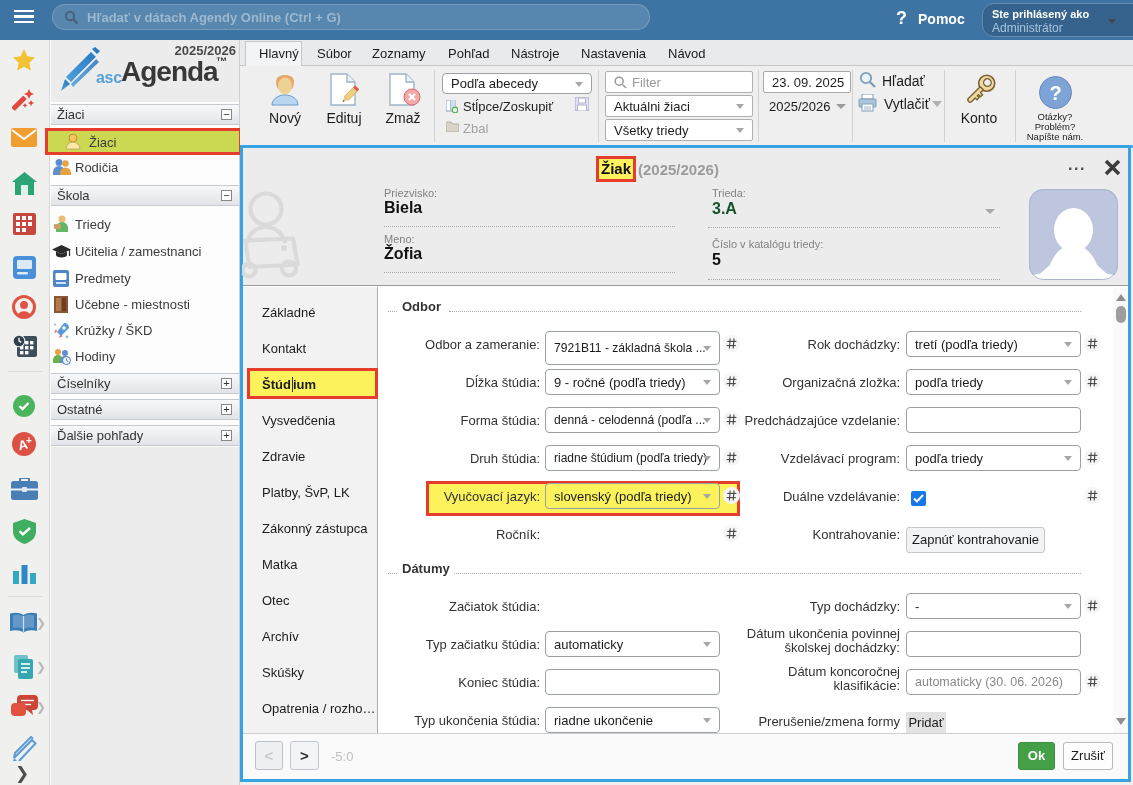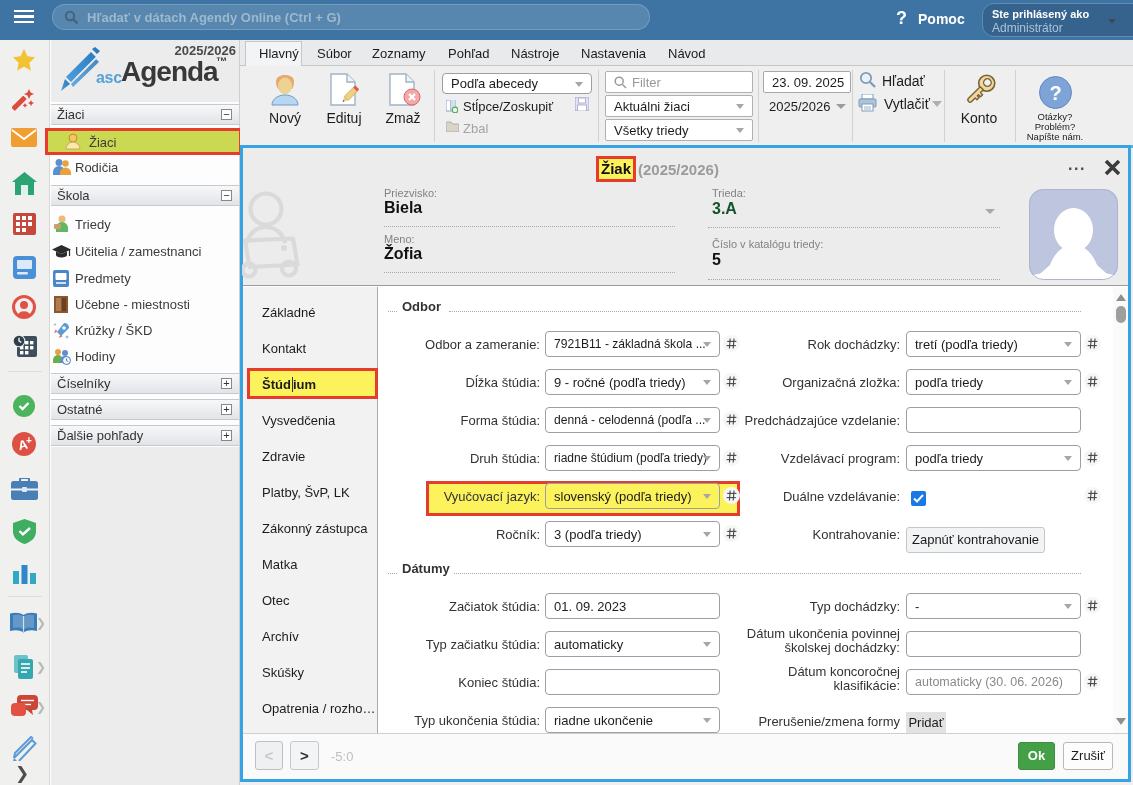--- a/index.html
+++ b/index.html
@@ -436,21 +436,21 @@
   <div class="mn" style="top:409px">Matka</div>
   <div class="mn" style="top:445px">Otec</div>
   <div class="mn" style="top:481px">Archív</div>
   <div class="mn" style="top:517px">Skúšky</div>
   <div class="mn" style="top:553px">Opatrenia / rozho…</div>
 
   <div class="gt" style="left:159px;top:151px">Odbor</div>
   <div class="dot" style="left:145px;top:163px;width:9px"></div>
   <div class="dot" style="left:206px;top:163px;width:632px"></div>
   <div class="lbl" style="left:97px;top:189px;width:200px">Odbor a zameranie:</div>
-  <div class="sel" style="left:302px;top:183px;width:175px;height:26px;font-size:12.1px;padding-right:14px">7921B11 - základná škola ...<span class="ar"></span></div>
+  <div class="sel" style="left:302px;top:183px;width:175px;height:34px;font-size:12.1px;padding-right:14px">7921B11 - základná škola ...<span class="ar"></span></div>
   <div class="hash" style="left:480px;top:187px"><svg width="17" height="17" viewBox="0 0 17 17">
         <g stroke="#464646" stroke-width="1.1" fill="none">
           <line x1="4.2" y1="6.4" x2="13.4" y2="6.4"></line>
           <line x1="3.6" y1="10.6" x2="12.8" y2="10.6"></line>
           <line x1="7.2" y1="3.5" x2="6.4" y2="13.5"></line>
           <line x1="11" y1="3.5" x2="10.2" y2="13.5"></line>
         </g>
       </svg></div>
   <div class="lbl" style="left:97px;top:227px;width:200px">Dĺžka štúdia:</div>
   <div class="sel" style="left:302px;top:221px;width:175px;height:26px">9 - ročné (podľa triedy)<span class="ar"></span></div>
@@ -487,21 +487,20 @@
   <div class="sel" style="left:302px;top:335px;width:175px;height:26px;background:#fbf25c">slovenský (podľa triedy)<span class="ar"></span></div>
   <div class="hash" style="left:480px;top:339px"><svg width="17" height="17" viewBox="0 0 17 17">
         <g stroke="#464646" stroke-width="1.1" fill="none">
           <line x1="4.2" y1="6.4" x2="13.4" y2="6.4"></line>
           <line x1="3.6" y1="10.6" x2="12.8" y2="10.6"></line>
           <line x1="7.2" y1="3.5" x2="6.4" y2="13.5"></line>
           <line x1="11" y1="3.5" x2="10.2" y2="13.5"></line>
         </g>
       </svg></div>
   <div class="lbl" style="left:97px;top:379px;width:200px">Ročník:</div>
-  <div class="sel" style="left:302px;top:373px;width:175px;height:26px">3 (podľa triedy)<span class="ar"></span></div>
   <div class="hash" style="left:480px;top:377px"><svg width="17" height="17" viewBox="0 0 17 17">
         <g stroke="#464646" stroke-width="1.1" fill="none">
           <line x1="4.2" y1="6.4" x2="13.4" y2="6.4"></line>
           <line x1="3.6" y1="10.6" x2="12.8" y2="10.6"></line>
           <line x1="7.2" y1="3.5" x2="6.4" y2="13.5"></line>
           <line x1="11" y1="3.5" x2="10.2" y2="13.5"></line>
         </g>
       </svg></div>
 
   <div class="lbl" style="left:457px;top:189px;width:200px">Rok dochádzky:</div>
@@ -549,21 +548,20 @@
           <line x1="11" y1="3.5" x2="10.2" y2="13.5"></line>
         </g>
       </svg></div>
   <div class="lbl" style="left:457px;top:379px;width:200px">Kontrahovanie:</div>
   <div class="abs" style="left:663px;top:379px;width:139px;height:26px;background:#f2f3f5;border:1px solid #c6c6c6;border-radius:3px;font-size:13px;color:#1c1c1c;text-align:center;line-height:24px">Zapnúť kontrahovanie</div>
 
   <div class="gt" style="left:159px;top:413px">Dátumy</div>
   <div class="dot" style="left:145px;top:425px;width:9px"></div>
   <div class="dot" style="left:211px;top:425px;width:627px"></div>
   <div class="lbl" style="left:97px;top:451px;width:200px">Začiatok štúdia:</div>
-  <div class="inp" style="left:302px;top:445px;width:175px;height:26px">01. 09. 2023</div>
   <div class="lbl" style="left:97px;top:489px;width:200px">Typ začiatku štúdia:</div>
   <div class="sel" style="left:302px;top:483px;width:175px;height:26px">automaticky<span class="ar"></span></div>
   <div class="lbl" style="left:97px;top:527px;width:200px">Koniec štúdia:</div>
   <div class="inp" style="left:302px;top:521px;width:175px;height:26px"></div>
   <div class="lbl" style="left:97px;top:565px;width:200px">Typ ukončenia štúdia:</div>
   <div class="sel" style="left:302px;top:559px;width:175px;height:26px">riadne ukončenie<span class="ar"></span></div>
   <div class="lbl" style="left:457px;top:451px;width:200px">Typ dochádzky:</div>
   <div class="sel" style="left:663px;top:445px;width:175px;height:26px">-<span class="ar"></span></div>
   <div class="hash" style="left:841px;top:449px"><svg width="17" height="17" viewBox="0 0 17 17">
         <g stroke="#464646" stroke-width="1.1" fill="none">

